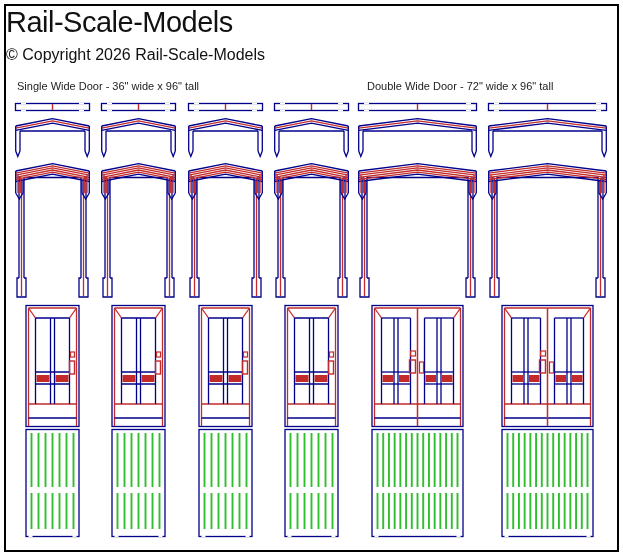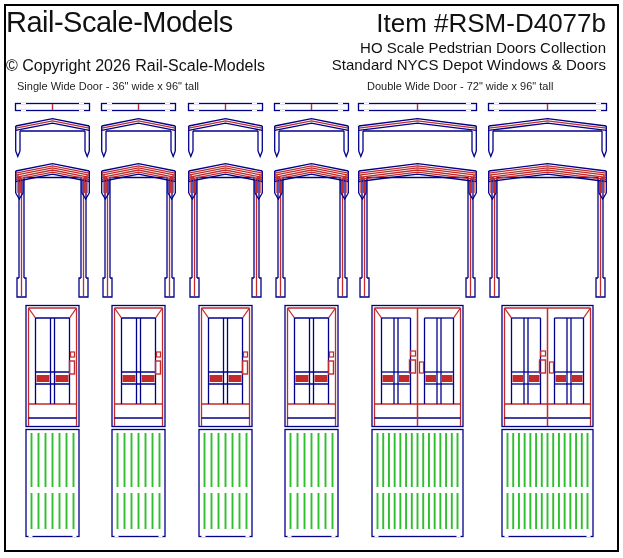--- a/index.html
+++ b/index.html
@@ -3,45 +3,40 @@
 <meta charset="utf-8">
 <style>
   html,body{margin:0;padding:0;background:#ffffff;}
   body{width:623px;height:558px;overflow:hidden;position:relative;
        font-family:"Liberation Sans", sans-serif;color:#1a1a1a;}
   .sheet{position:absolute;left:0;top:0;width:623px;height:558px;background:#fff;}
   .border-frame{position:absolute;left:4px;top:4px;width:611px;height:544px;
        border:2px solid #000;}
   .hdr-left{position:absolute;left:6px;top:6px;}
   .title{font-size:29px;font-weight:400;letter-spacing:-0.5px;color:#111;}
-  .copyright{font-size:16px;margin-top:18px;color:#111;}
+  .copyright{font-size:16px;margin-top:7px;color:#111;}
   .hdr-right{position:absolute;right:17px;top:8px;text-align:right;}
   .item{font-size:26px;color:#111;}
   .sub{font-size:15px;line-height:17px;color:#111;}
   .label{position:absolute;font-size:11px;color:#222;white-space:nowrap;}
   .single-label{left:17px;top:80px;}
   .double-label{left:367px;top:80px;}
   svg{position:absolute;left:0;top:0;}
 </style>
 </head>
 <body>
 
 <div class="sheet">
   <div class="border-frame"></div>
 
   <div class="hdr-left">
     <div class="title">Rail-Scale-Models</div>
     <div class="copyright">© Copyright 2026 Rail-Scale-Models</div>
   </div>
 
-  <div class="hdr-right">
-    <div class="item">Item #RSM-D4077b</div>
-    <div class="sub">HO Scale Pedstrian Doors Collection</div>
-    <div class="sub">Standard NYCS Depot Windows &amp; Doors</div>
-  </div>
 
   <div class="label single-label">Single Wide Door - 36" wide x 96" tall</div>
   <div class="label double-label">Double Wide Door - 72" wide x 96" tall</div>
 
   <svg id="parts" width="623" height="558" viewBox="0 0 623 558">
       <g>
         <rect x="15.5" y="103.5" width="74" height="7" fill="none" stroke="#00008B" stroke-width="1.3"></rect>
         <line x1="52.5" y1="104" x2="52.5" y2="110" stroke="#C32A2A" stroke-width="1.4"></line>
         <rect x="21" y="102.6" width="5" height="1.6" fill="#FFFFFF"></rect>
         <rect x="79" y="102.6" width="5" height="1.6" fill="#FFFFFF"></rect>

